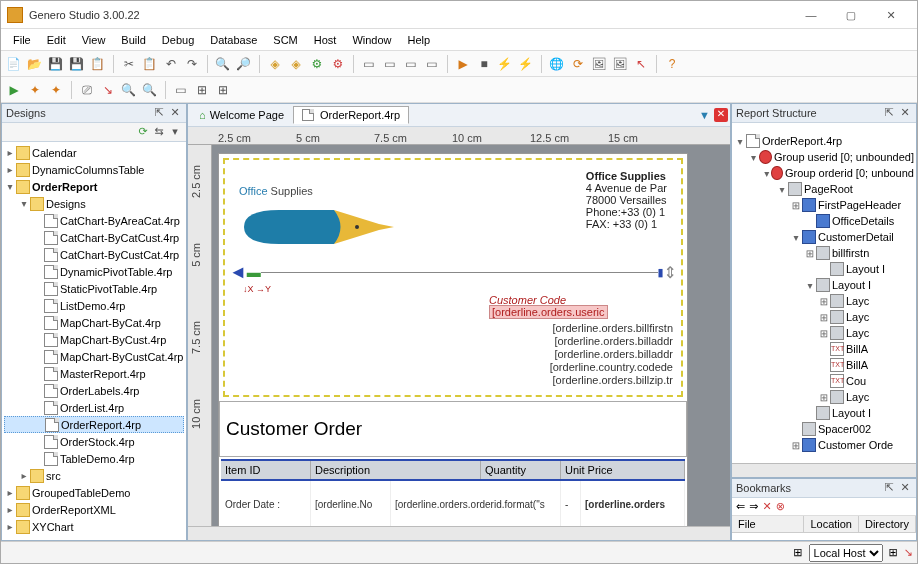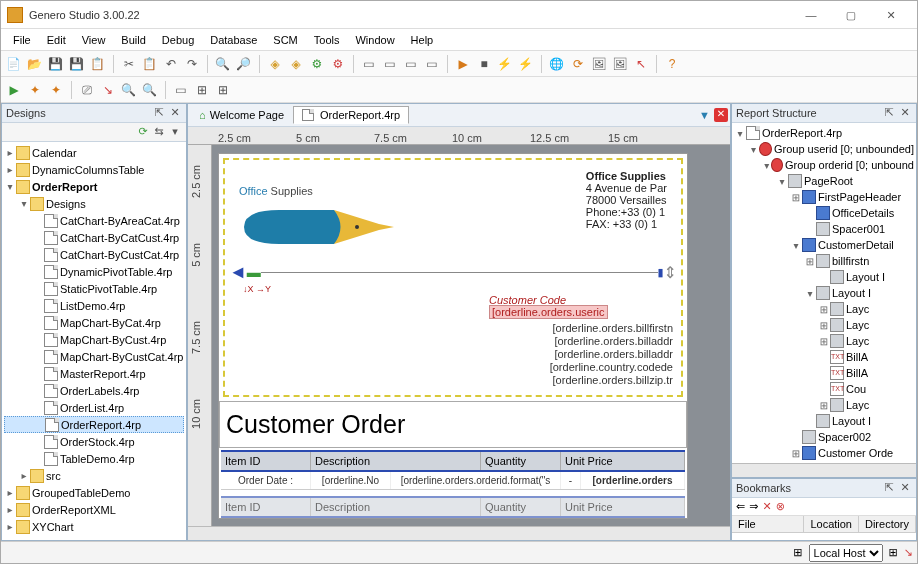--- a/index.html
+++ b/index.html
@@ -47,27 +47,27 @@
   .logo-text .o{color:#2a7fb0;}
   .logo-text .s{color:#444;}
   .pen { width:160px; height:50px; }
   .addr { margin-left:auto; font-size:11px; color:#222;}
   .addr .t{font-weight:700;}
   .arrows { display:flex; align-items:center; height:24px; position:relative;}
   .cust-code{display:inline-block; margin-left:260px; color:#b02020; font-style:italic; font-size:10px;}
   .cust-code .box{background:#f7c7c7; border:1px solid #c88; padding:0 2px; font-style:normal;}
   .databox{ margin:4px; text-align:right; color:#333; font-size:11px;}
   .databox div{border-bottom:1px solid transparent;}
-  .section-title{ font-size:25px; font-weight:400; padding:8px 6px; border:1px solid #aaa; margin:2px 0; background:#fff;}
+  .section-title{ font-size:19px; font-weight:400; padding:16px 6px; border:1px solid #aaa; margin:2px 0; background:#fff;}
   .tbl-hdr{ display:flex; background:#d0d5dc; border-top:2px solid #2a4ab0; border-bottom:2px solid #2a4ab0; margin:0 2px;}
   .tbl-hdr div{padding:3px 4px; border-right:1px solid #aaa;}
   .tbl-row{ display:flex; background:#fff; margin:0 2px; border-bottom:1px solid #ccc;}
-  .tbl-row div{padding:3px 4px; border-right:1px solid #eee; font-size:10px; color:#333; white-space:nowrap; overflow:hidden;text-align:center;}
+  .tbl-row div{padding:18px 4px; border-right:1px solid #eee; font-size:10px; color:#333; white-space:nowrap; overflow:hidden;}
   .right { width:186px; display:flex; flex-direction:column;}
-  .struct { flex:1; }
+  .struct { flex:1;gap:8px; }
   .struct .tree-row { height:16px;}
   .ic.red{ background:#e04040; border-radius:50%; border:1px solid #a02020;}
   .ic.blue{ background:#4a7ad0; border:1px solid #2a4a90;}
   .ic.gray{ background:#d0d4d9; border:1px solid #888;}
   .ic.txt{ background:#fff; border:1px solid #888; font-size:7px; color:#b03030; line-height:12px; text-align:center;}
   .bookmarks { height:110px;}
   .bookmarks .tools{display:flex; gap:4px; padding:2px 4px; border-bottom:1px solid #ddd;}
   .bookmarks .cols{display:flex; background:#f0f0f0; border-bottom:1px solid #ccc;}
   .bookmarks .cols div{padding:2px 6px; border-right:1px solid #ccc;}
   .statusbar{height:22px; background:#f4f4f4; border-top:1px solid #ccc; display:flex; align-items:center; padding:0 4px; gap:6px;}
@@ -87,21 +87,21 @@
 </div>
 
 <div class="menubar" id="menubar">
     <span>File</span>
     <span>Edit</span>
     <span>View</span>
     <span>Build</span>
     <span>Debug</span>
     <span>Database</span>
     <span>SCM</span>
-    <span>Tools</span>
+    <span>Host</span>
     <span>Window</span>
     <span>Help</span>
   </div>
 
 <div class="toolbar">
   <span class="tb">📄</span>
   <span class="tb">📂</span>
   <span class="tb" style="color:#2a6ad0;">💾</span>
   <span class="tb" style="color:#2a6ad0;">💾</span>
   <span class="tb" style="color:#2a6ad0;">📋</span>
@@ -415,25 +415,20 @@
           <div class="tree-row" style="--d: 4;">
             <span class="tw">⊞</span>
             <span class="ic blue"></span>
             <span>FirstPageHeader</span>
           </div>
           <div class="tree-row" style="--d: 5;">
             <span class="tw"></span>
             <span class="ic blue"></span>
             <span>OfficeDetails</span>
           </div>
-          <div class="tree-row" style="--d: 5;">
-            <span class="tw"></span>
-            <span class="ic gray"></span>
-            <span>Spacer001</span>
-          </div>
           <div class="tree-row" style="--d: 4;">
             <span class="tw">▾</span>
             <span class="ic blue"></span>
             <span>CustomerDetail</span>
           </div>
           <div class="tree-row" style="--d: 5;">
             <span class="tw">⊞</span>
             <span class="ic gray"></span>
             <span>billfirstn</span>
           </div>

